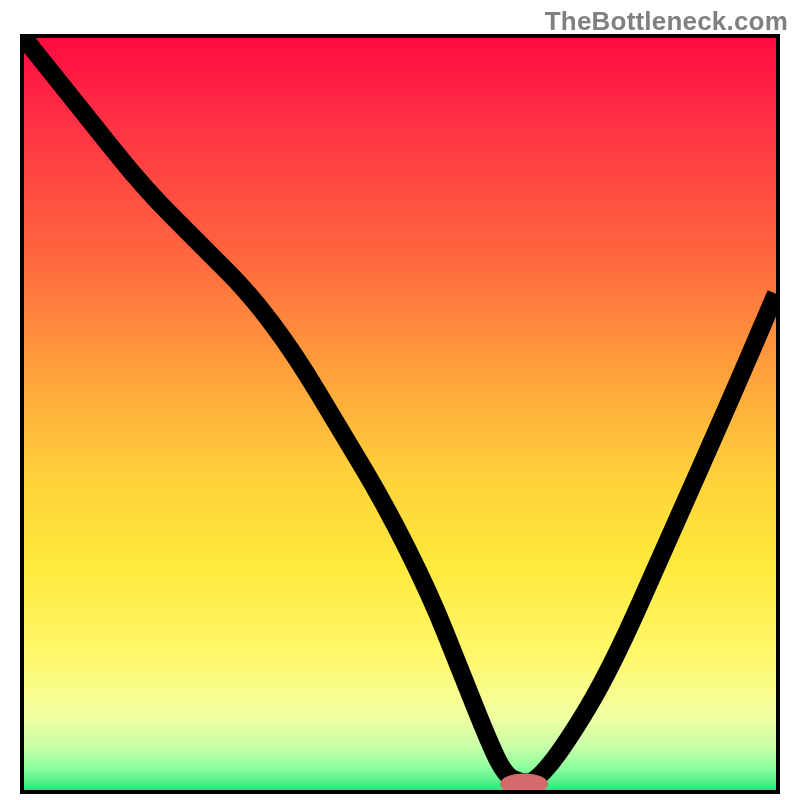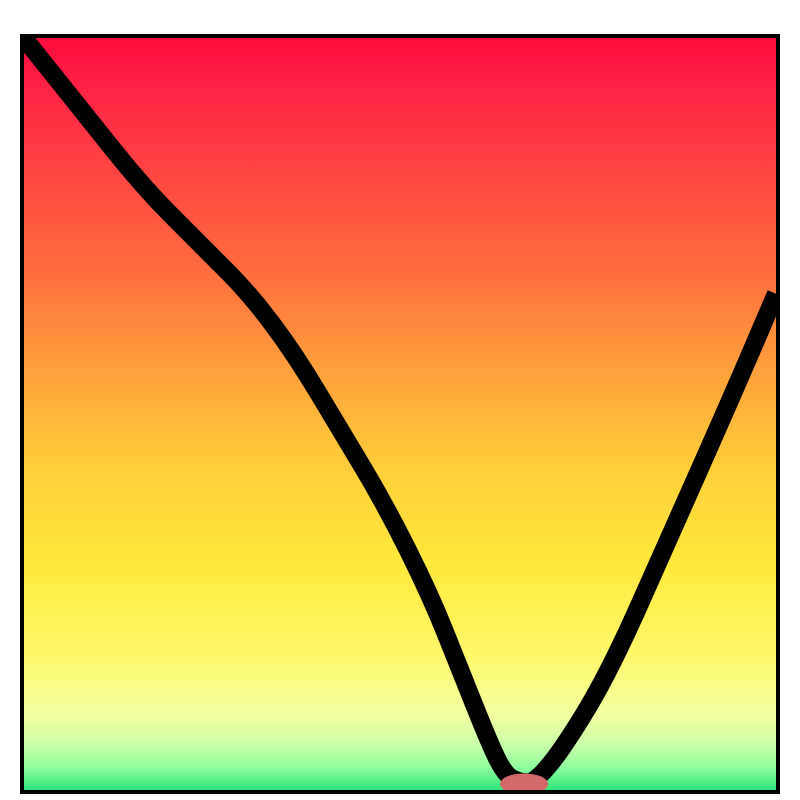--- a/index.html
+++ b/index.html
@@ -67,20 +67,21 @@
   .minimum-marker {
     fill: #d46a6a;
     stroke: none;
   }
 </style>
 </head>
 <body>
 
 <div class="stage">
 
+  <div class="watermark">TheBottleneck.com</div>
 
   <div class="plot">
     <div class="gradient-fill"></div>
 
     <svg class="curve" viewBox="0 0 100 100" preserveAspectRatio="none">
       <path d="M 0 0 Q 0 0 4 5 Q 8 10 12 15 Q 16 20 20 24 Q 24 28 27 31 Q 30 34 33 38 Q 36 42 39 47 Q 42 52 45 57 Q 48 62 51 68 Q 54 74 56 79 Q 58 84 60 89 Q 62 94 63 96 Q 64 98 65 98.5 Q 66 99 67 99 Q 68 99 70 96.5 Q 72 94 75 89 Q 78 84 82 75 Q 86 66 90 57 Q 94 48 97 41 T 100 34"></path>
       <ellipse class="minimum-marker" cx="66.5" cy="99.2" rx="3.2" ry="1.4"></ellipse>
     </svg>
   </div>
 

